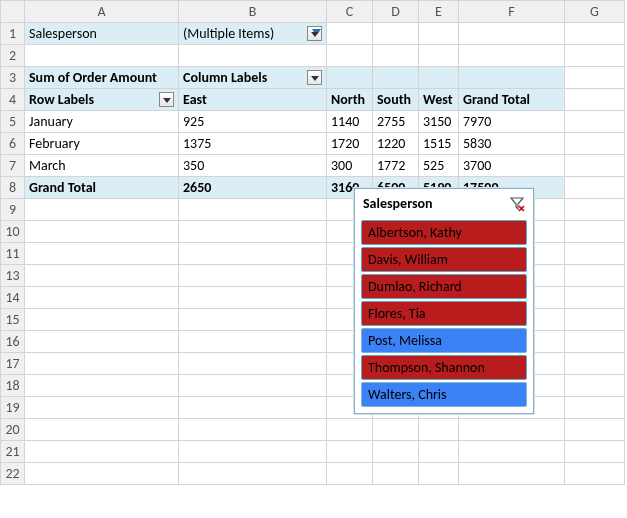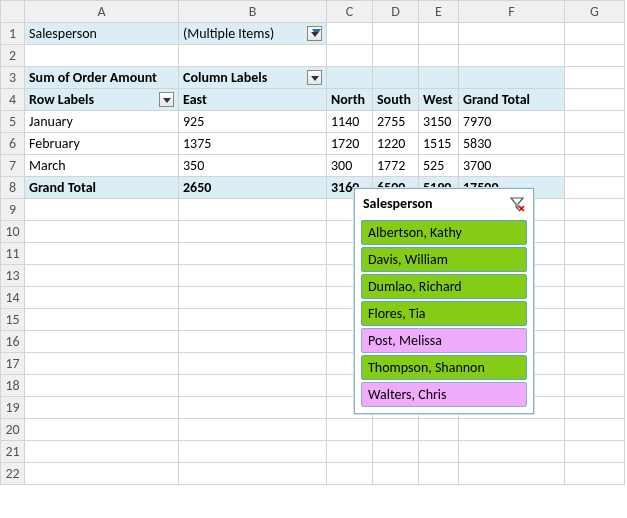--- a/index.html
+++ b/index.html
@@ -87,25 +87,25 @@
 .slicer-clear {
   width: 16px; height: 16px;
   position: relative;
 }
 .slicer-clear svg { width: 16px; height: 16px; }
 .sitem {
   border: 1px solid #7eb6d0;
   border-radius: 2px;
   padding: 3px 6px;
   margin: 2px;
-  background: #f0abfc;
+  background: #3b82f6;
   cursor: pointer;
 }
 .sitem.sel {
-  background: #84cc16;
+  background: #b91c1c;
   border-color: #5fa7c7;
 }
 </style>
 </head>
 <body>
 
 <table class="sheet">
   <colgroup>
     <col class="c-rh">
       <col class="c-A">

